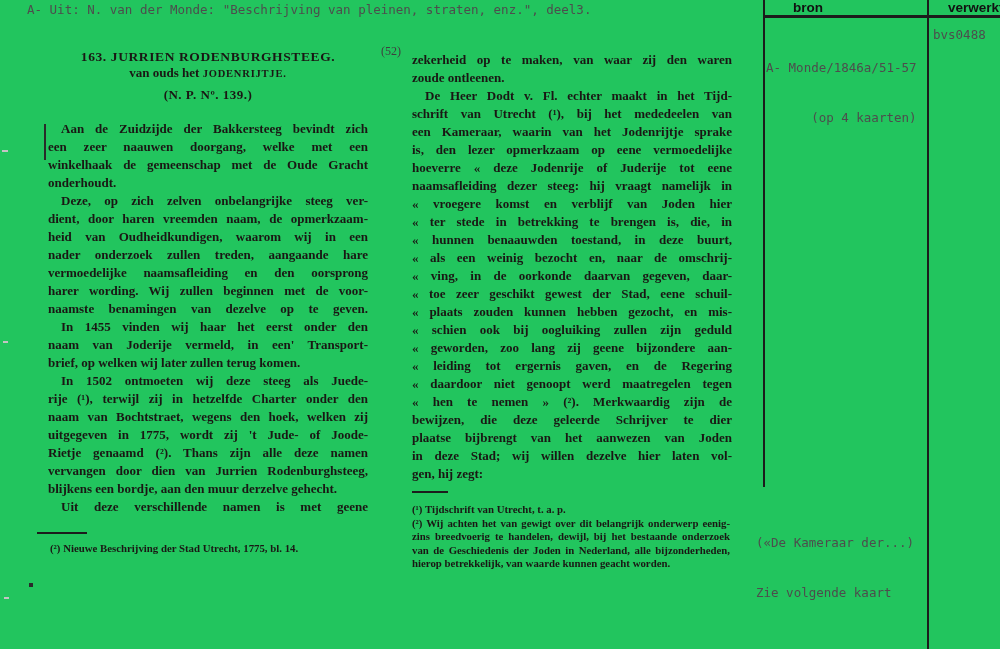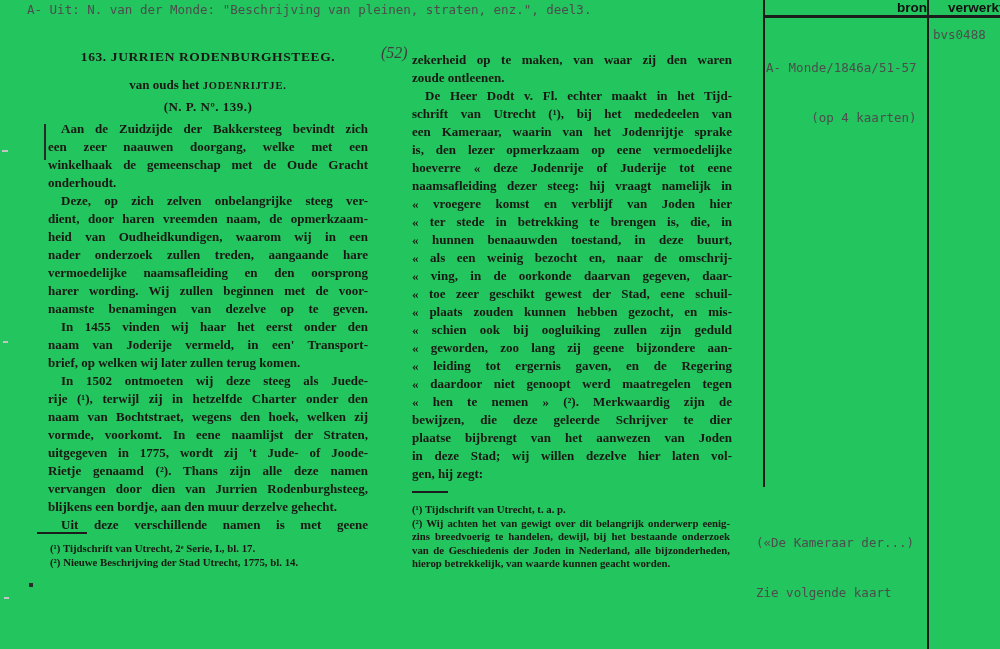--- a/index.html
+++ b/index.html
@@ -32,41 +32,41 @@
   .ln.end{text-align-last:left;}
   .ln.ind{text-indent:13px;}
   .fn .ln{height:14px;line-height:14px;font-size:10.8px;}
   .fn-r .ln{height:13.5px;line-height:13.5px;font-size:10.8px;}
   .heading{ text-align:center;color:var(--ink);font-weight:bold; }
   .h-title{font-size:13.5px;letter-spacing:0.6px;}
   .h-sub{font-size:13px;}
   .h-sub .smallcaps{font-size:10.5px;letter-spacing:0.8px;}
   .h-ref{font-size:13px;letter-spacing:0.5px;}
   .pagenum{
-    font-size:16px;font-style:italic;color:#3f3f3f;
+    font-size:12px;color:#3f3f3f;
     font-family:"Liberation Serif",serif;
   }
   .rule{background:var(--line);}
   .mark{background:#2a2a2a;}
   .faint{background:#c4c4c4;}
   .tbl-head{
     font-family:"Liberation Sans",sans-serif;font-weight:bold;
     font-size:13.5px;color:#111;
   }
 </style>
 </head>
 <body>
 
 <div class="screen">
 
   <div class="abs mono" style="left:27px;top:2px;">A- Uit: N. van der Monde: "Beschrijving van pleinen, straten, enz.", deel3.</div>
 
   <div class="abs heading" style="left:48px;top:49px;width:320px;">
     <div class="h-title">163.  JURRIEN RODENBURGHSTEEG.</div>
-    <div class="h-sub" style="margin-top:12px;"><span>van ouds het </span><span class="smallcaps">JODENRIJTJE.</span></div>
+    <div class="h-sub" style="margin-top:0;"><span>van ouds het </span><span class="smallcaps">JODENRIJTJE.</span></div>
     <div class="h-ref" style="margin-top:6px;">(N. P. Nº. 139.)</div>
   </div>
 
   <div class="abs mark" style="left:44px;top:124px;width:2px;height:36px;"></div>
 
   <div class="abs col" style="left:48px;top:120px;">
       <div class="ln ind">Aan de Zuidzijde der Bakkersteeg bevindt zich</div>
       <div class="ln">een zeer naauwen doorgang, welke met een</div>
       <div class="ln">winkelhaak de gemeenschap met de Oude Gracht</div>
       <div class="ln end">onderhoudt.</div>
@@ -76,31 +76,29 @@
       <div class="ln">nader onderzoek zullen treden, aangaande hare</div>
       <div class="ln">vermoedelijke naamsafleiding en den oorsprong</div>
       <div class="ln">harer wording.  Wij zullen beginnen met de voor-</div>
       <div class="ln">naamste benamingen van dezelve op te geven.</div>
       <div class="ln ind">In 1455 vinden wij haar het eerst onder den</div>
       <div class="ln">naam van Joderije vermeld, in een' Transport-</div>
       <div class="ln end">brief, op welken wij later zullen terug komen.</div>
       <div class="ln ind">In 1502 ontmoeten wij deze steeg als Juede-</div>
       <div class="ln">rije (¹), terwijl zij in hetzelfde Charter onder den</div>
       <div class="ln">naam van Bochtstraet, wegens den hoek, welken zij</div>
-      <div class="ln">vormde, voorkomt.  In eene naamlijst der Straten,</div>
       <div class="ln">uitgegeven in 1775, wordt zij 't Jude- of Joode-</div>
       <div class="ln">Rietje genaamd (²).  Thans zijn alle deze namen</div>
       <div class="ln">vervangen door dien van Jurrien Rodenburghsteeg,</div>
       <div class="ln end">blijkens een bordje, aan den muur derzelve gehecht.</div>
       <div class="ln ind">Uit deze verschillende namen is met geene</div>
     </div>
 
   <div class="abs rule" style="left:37px;top:532px;width:50px;height:2px;"></div>
   <div class="abs col fn" style="left:50px;top:541px;width:318px;">
-      <div class="ln end">(¹) Tijdschrift van Utrecht, 2ᵉ Serie, I., bl. 17.</div>
       <div class="ln end">(²) Nieuwe Beschrijving der Stad Utrecht, 1775, bl. 14.</div>
     </div>
 
   <div class="abs pagenum" style="left:381px;top:44px;">(52)</div>
 
   <div class="abs col" style="left:412px;top:51px;">
       <div class="ln">zekerheid op te maken, van waar zij den waren</div>
       <div class="ln end">zoude ontleenen.</div>
       <div class="ln ind">De Heer Dodt v. Fl. echter maakt in het Tijd-</div>
       <div class="ln">schrift van Utrecht (¹), bij het mededeelen van</div>
@@ -132,21 +130,21 @@
       <div class="ln">(²) Wij achten het van gewigt over dit belangrijk onderwerp eenig-</div>
       <div class="ln">zins breedvoerig te handelen, dewijl, bij het bestaande onderzoek</div>
       <div class="ln">van de Geschiedenis der Joden in Nederland, alle bijzonderheden,</div>
       <div class="ln end">hierop betrekkelijk, van waarde kunnen geacht worden.</div>
     </div>
 
   <div class="abs rule" style="left:763px;top:0;width:2px;height:487px;"></div>
   <div class="abs rule" style="left:927px;top:0;width:2px;height:649px;"></div>
   <div class="abs rule" style="left:763px;top:15px;width:237px;height:2.5px;"></div>
 
-  <div class="abs tbl-head" style="left:765px;top:0;width:162px;text-align:right;">bron</div>
+  <div class="abs tbl-head" style="left:765px;top:0;width:162px;text-align:left;padding-left:28px;">bron</div>
   <div class="abs tbl-head" style="left:934px;top:0;margin-left:14px;">verwerkt</div>
 
   <div class="abs mono" style="left:766px;top:27px;">
     <div>A- Monde/1846a/51-57</div>
     <div style="padding-left:41px;text-align:right;">(op 4 kaarten)</div>
   </div>
 
   <div class="abs mono" style="left:933px;top:27px;">bvs0488</div>
 
   <div class="abs mono" style="left:756px;top:502px;">

